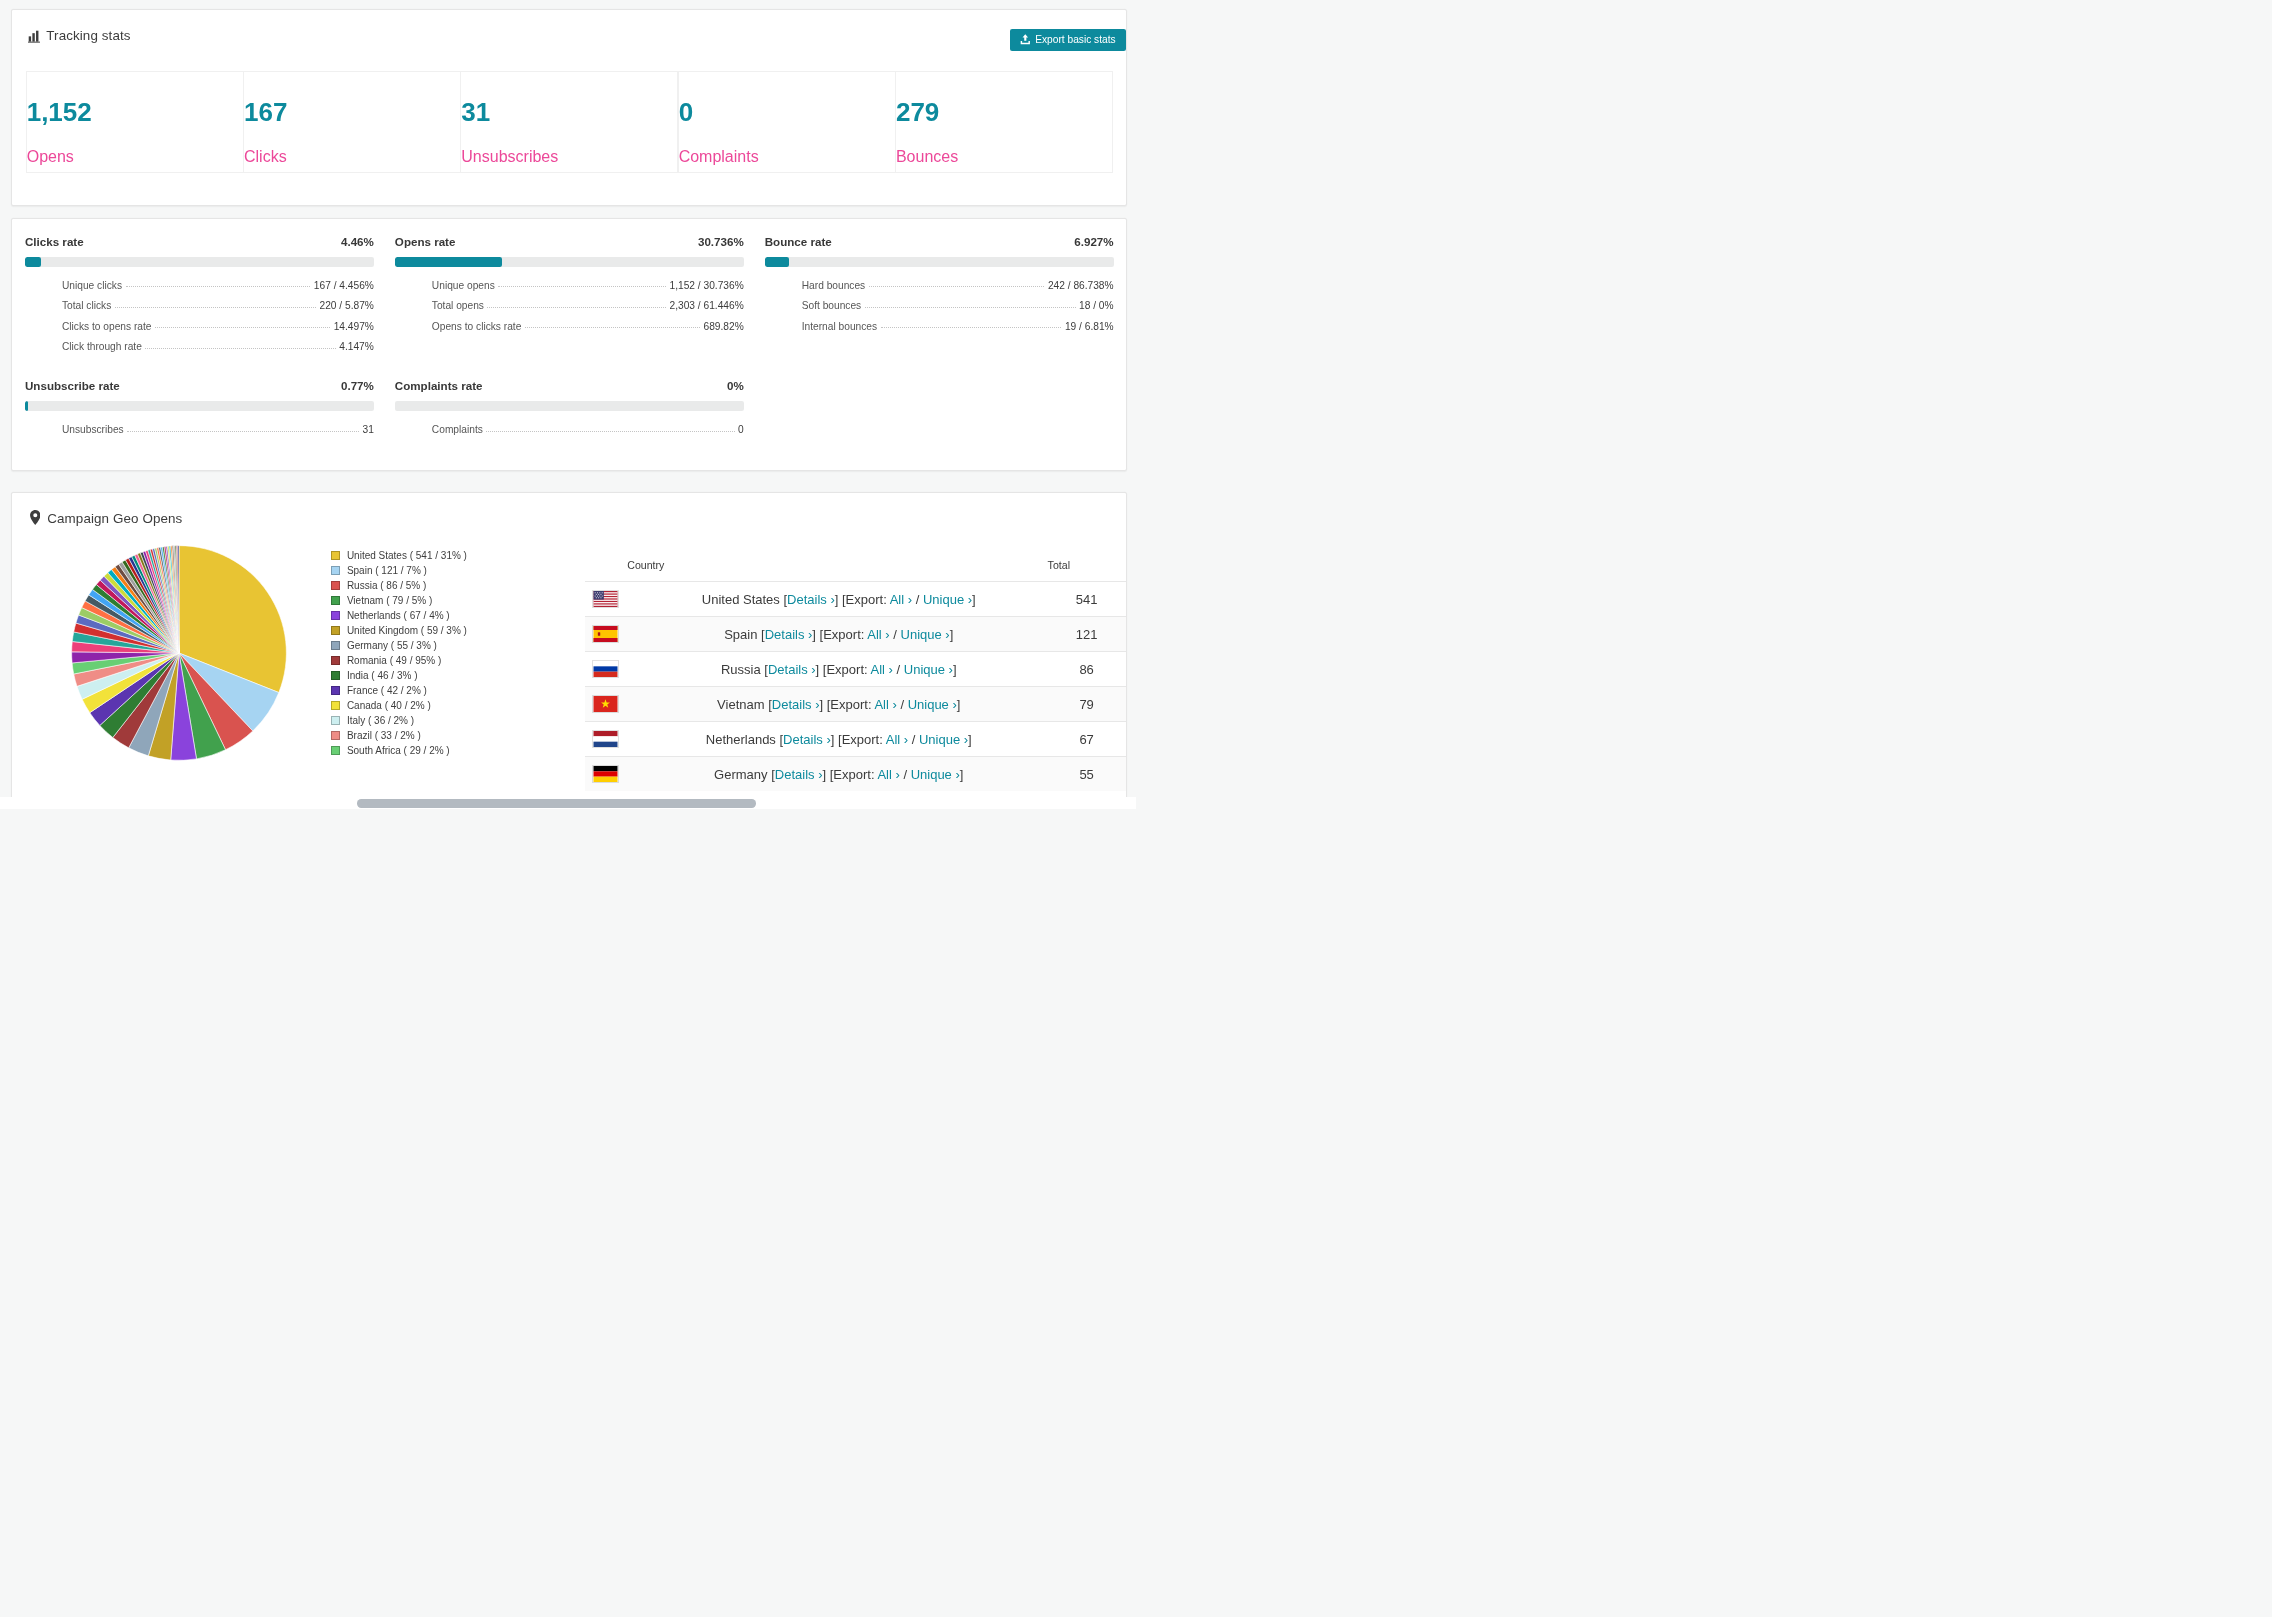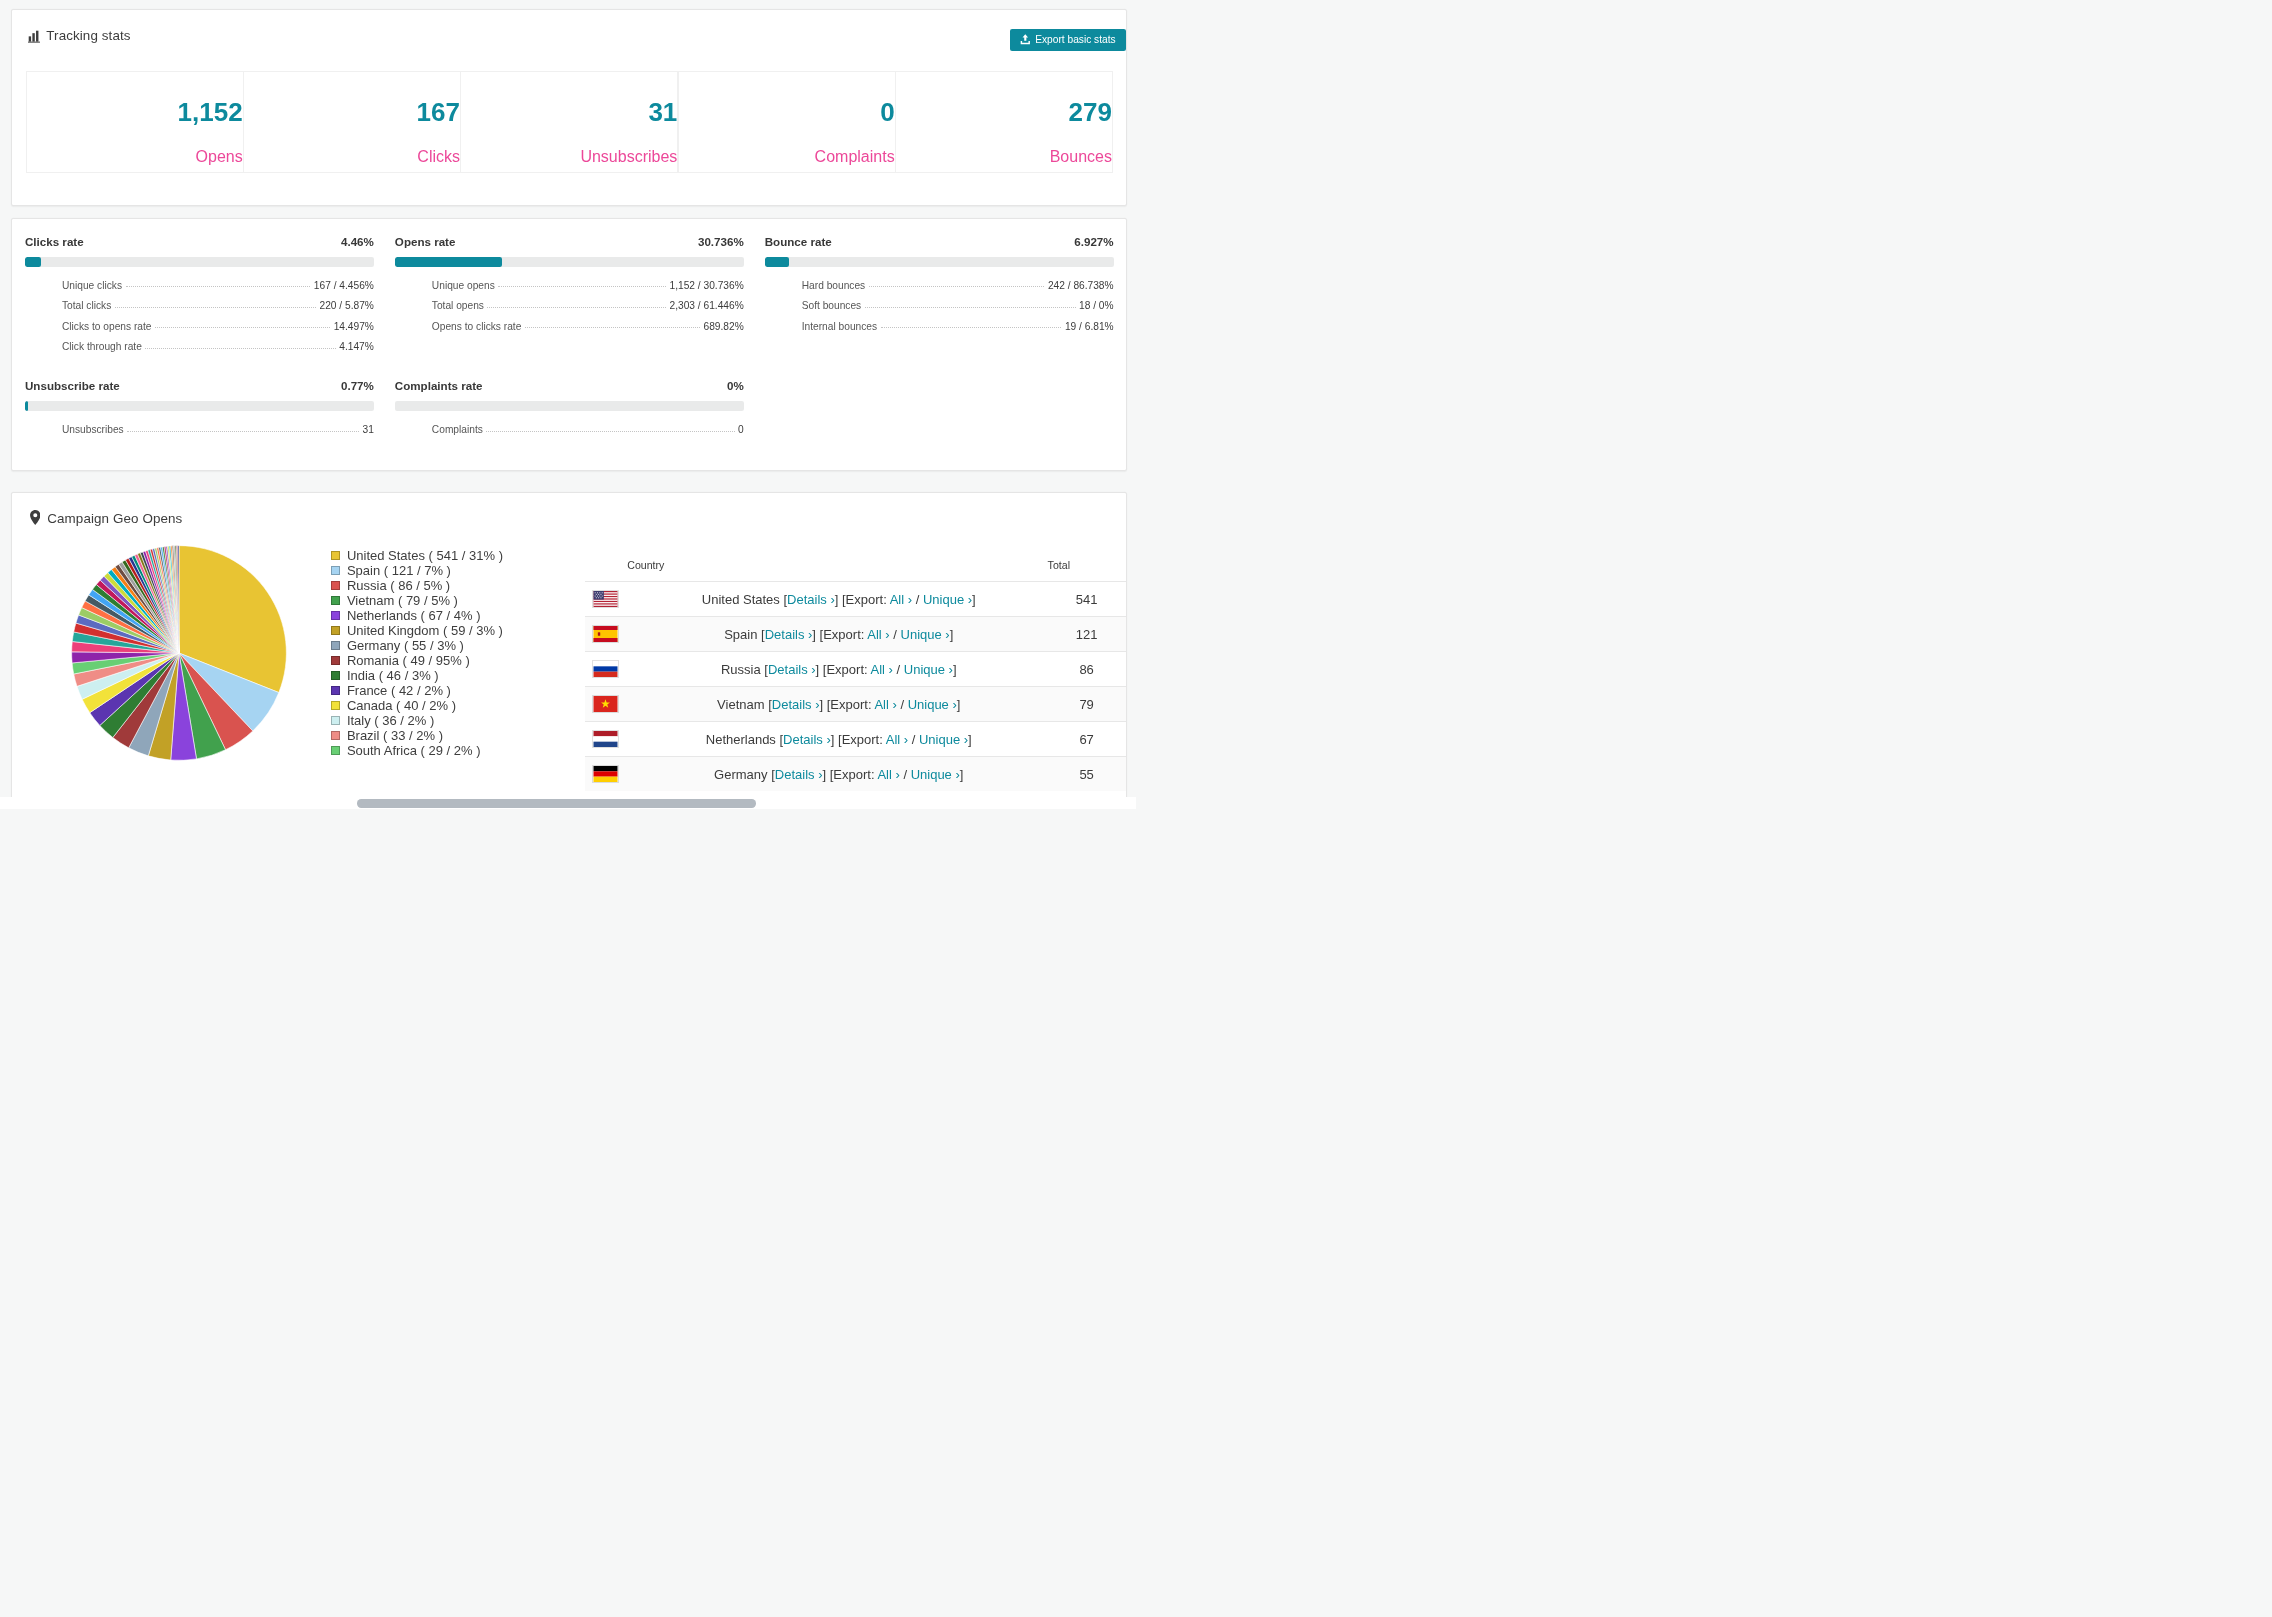--- a/index.html
+++ b/index.html
@@ -25,21 +25,21 @@
   .export-btn{
     position:absolute;right:0.7px;top:19px;display:flex;align-items:center;gap:5px;
     background:#0d8a9d;color:#fff;border:none;border-radius:2.1px;
     padding:0 10px;height:22px;font-size:10.2px;font-family:inherit;cursor:pointer;
   }
   .eicon{width:10.6px;height:10.6px;display:inline-block;}
   .eicon svg{display:block;width:100%;height:100%;}
 
   
   .tiles{display:flex;margin:7px 13.4px 0;}
-  .tile{flex:1;border:0.7px solid #f0f0f0;margin-left:-0.7px;text-align:right;padding-top:27px;height:102px;box-sizing:border-box;}
+  .tile{flex:1;border:0.7px solid #f0f0f0;margin-left:-0.7px;text-align:left;padding-top:27px;height:102px;box-sizing:border-box;}
   .tile:first-child{margin-left:0;}
   .tile-value{font-size:26px;line-height:27px;font-weight:bold;color:#0d8a9d;}
   .tile-label{font-size:16px;color:#ec4899;margin-top:22px;}
 
   
   .rates-grid{display:grid;grid-template-columns:repeat(3,1fr);column-gap:21px;row-gap:24px;padding:15.5px 12.7px;}
   .rate-head{display:flex;justify-content:space-between;align-items:baseline;text-align:right;}
   .rate-title,.rate-value{font-size:11.6px;font-weight:bold;color:#383838;}
   .rate-bar{height:10px;background:#e9eaea;border-radius:2.1px;margin-top:9.2px;overflow:hidden;}
   .rate-fill{height:10px;background:#0d8a9d;border-radius:2.1px;}
@@ -47,21 +47,21 @@
   .rate-row{display:flex;align-items:flex-end;height:20.5px;font-size:10.2px;}
   .rate-row .lbl{color:#565656;padding-bottom:2.8px;white-space:nowrap;}
   .rate-row .leader{flex:1;border-bottom:0.7px dotted #c4c4c4;margin:0 3.5px 6.4px;}
   .rate-row .val{color:#3c3c3c;padding-bottom:2.8px;white-space:nowrap;}
 
   
   #geo-pie{position:absolute;left:54px;top:47px;width:226px;height:226px;}
   #geo-legend{position:absolute;left:319px;top:55px;}
   .legend-item{display:flex;align-items:center;height:15px;}
   .swatch{width:9.2px;height:9.2px;border:0.7px solid rgba(0,0,0,.25);margin-right:6.4px;flex:none;box-sizing:border-box;}
-  .legend-text{font-size:13px;color:#3e3e3e;white-space:nowrap;}
+  .legend-text{font-size:10px;color:#3e3e3e;white-space:nowrap;}
 
   #geo-table{position:absolute;left:573px;right:0.7px;top:56px;}
   .geo-thead{display:flex;height:32px;align-items:center;font-size:10.6px;color:#3b3b3b;}
   .geo-thead .col-country{padding-left:42px;flex:1;}
   .geo-thead .col-total{width:78px;}
   .geo-row{display:flex;align-items:center;height:34px;border-top:0.7px solid #e7e7e7;font-size:13px;color:#3b3b3b;text-align:center;}
   #geo-rows .geo-row:nth-child(even){background:#fafafa;}
   .flag{width:25px;height:16px;margin-left:7px;border:0.7px solid rgba(0,0,0,.12);flex:none;box-sizing:content-box;overflow:hidden;}
   .flag svg{display:block;width:100%;height:100%;}
   .geo-country{flex:1;padding-left:10.6px;white-space:nowrap;}

